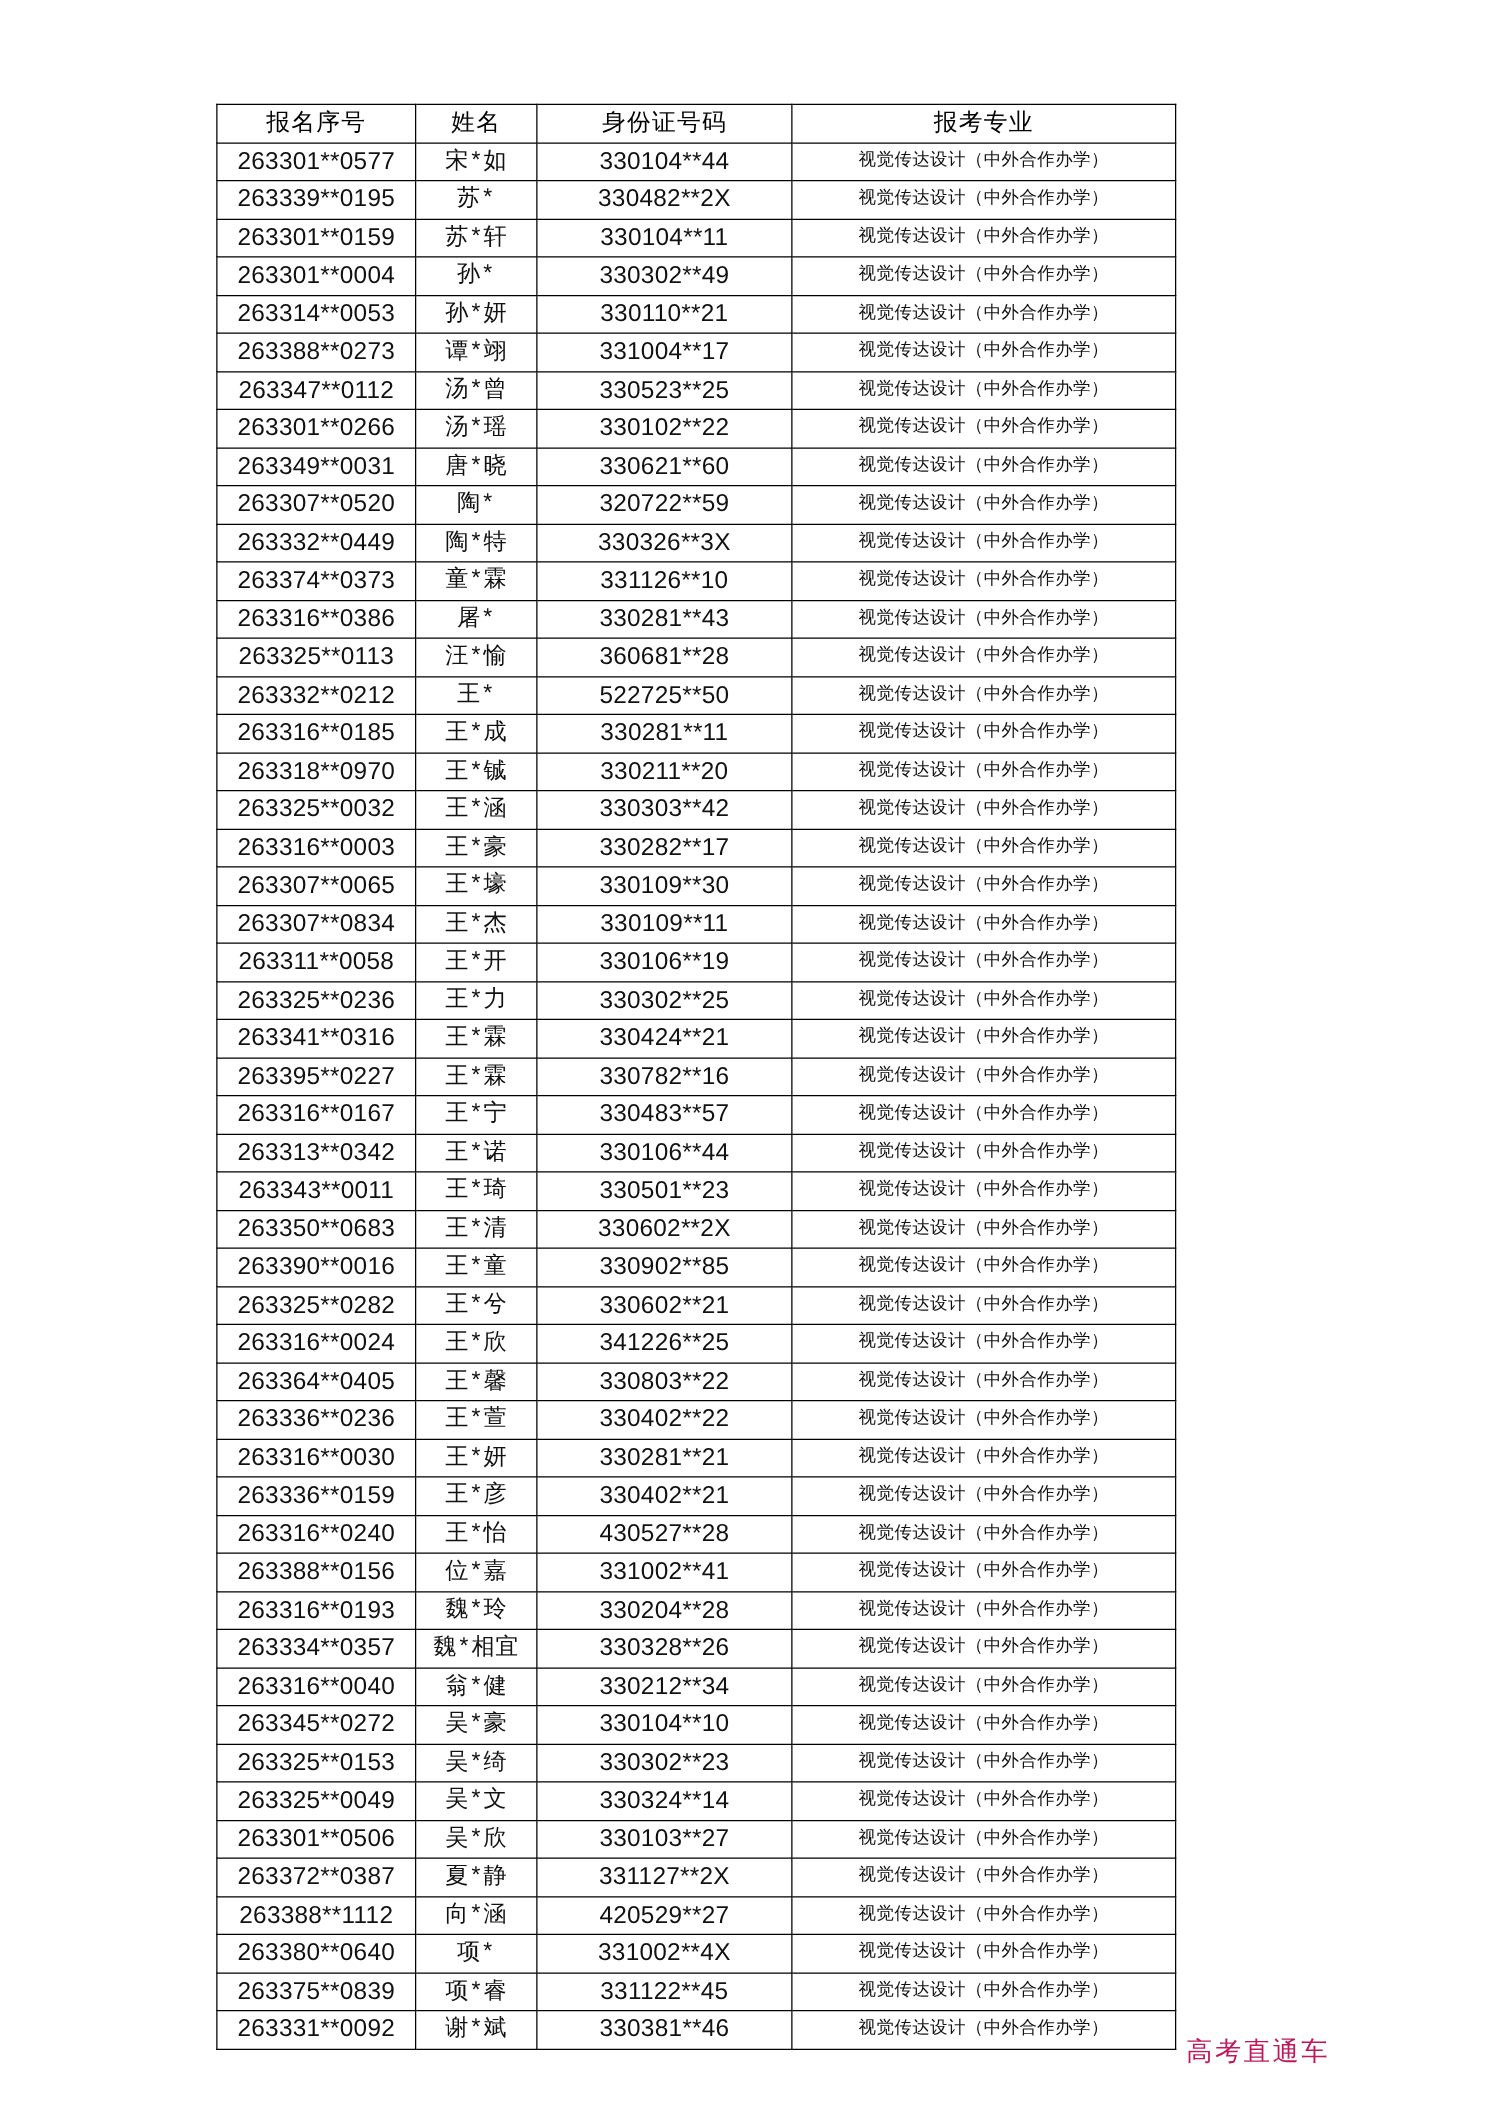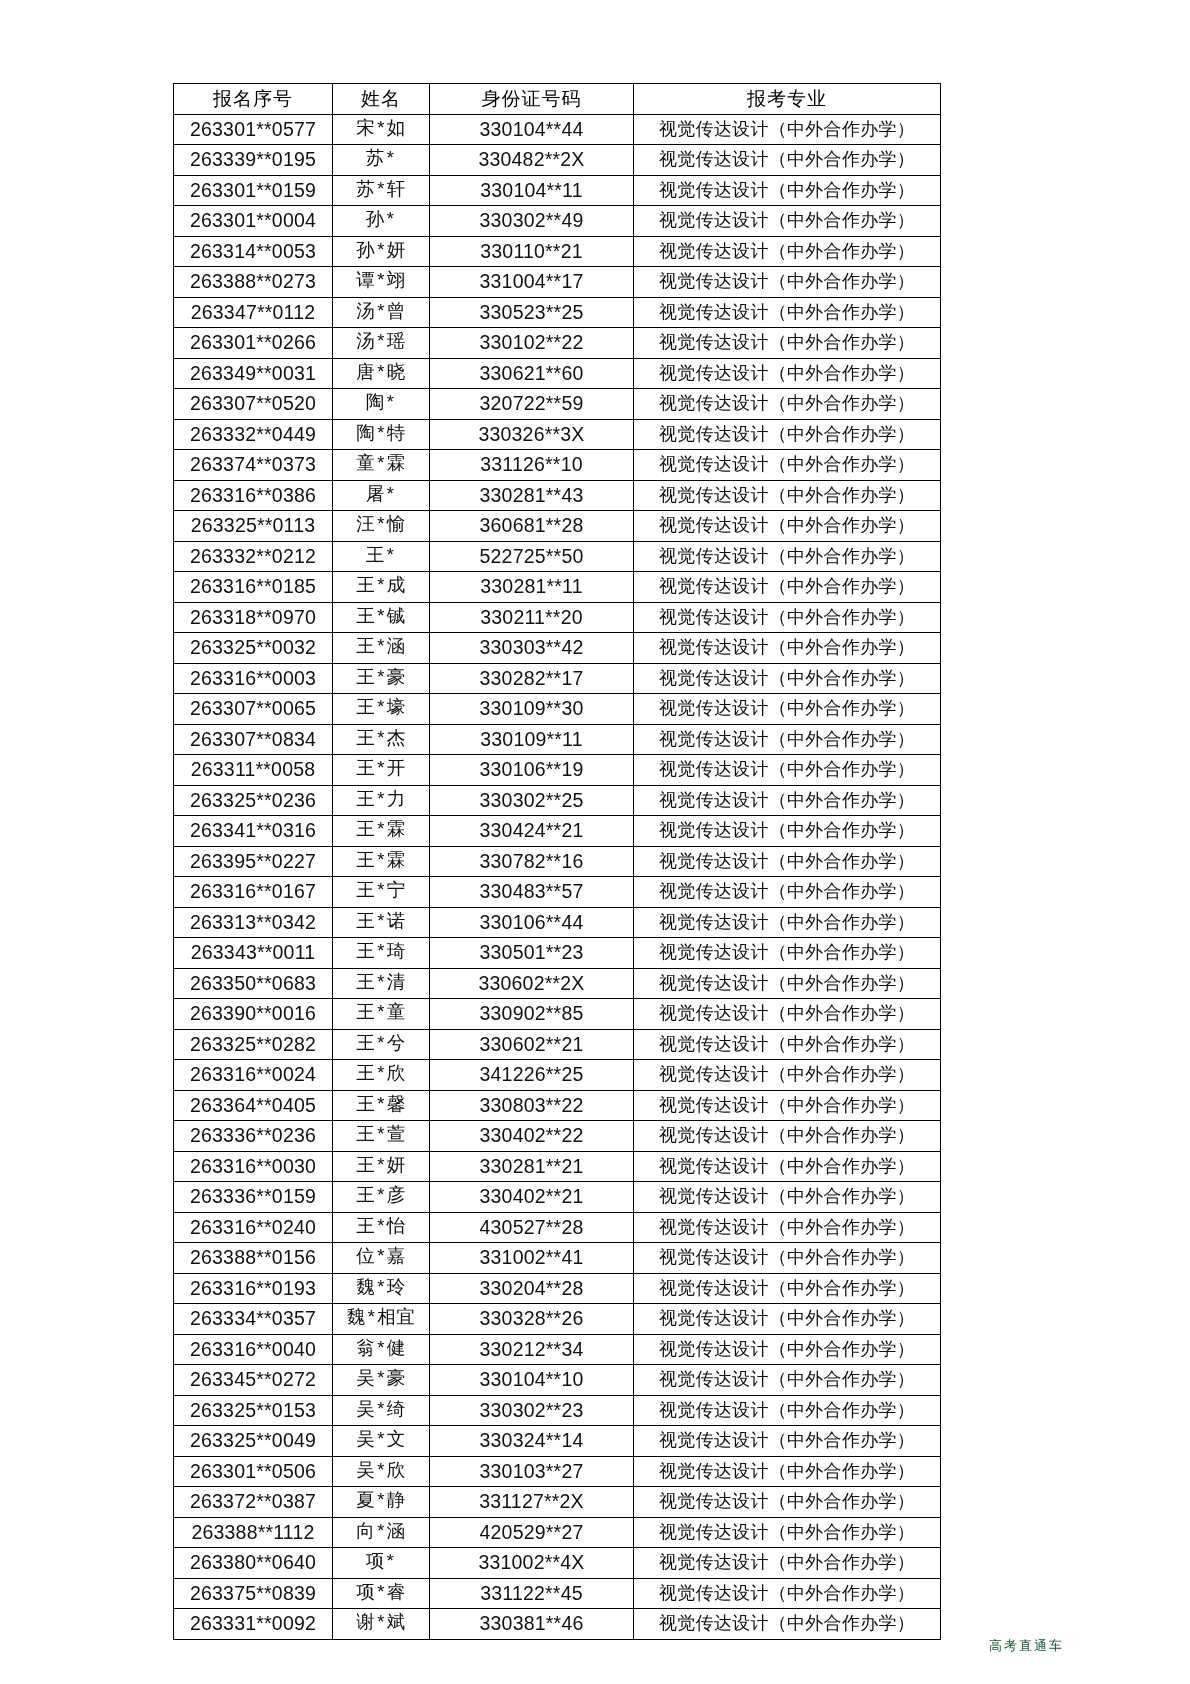--- a/index.html
+++ b/index.html
@@ -62,33 +62,33 @@
     letter-spacing: 0.2px;
     color: #0a0a0a;
   }
   td.name {
     font-size: 18.5px;
     font-family: Liberation Mono, monospace;
     letter-spacing: 0.5px;
     color: #1a1a1a;
   }
   td.major {
-    font-size: 18px;
-    font-family: Liberation Sans, sans-serif;
+    font-size: 14px;
+    font-family: Liberation Mono, monospace;
     letter-spacing: 0.3px;
     color: #2a2a2a;
     text-align: center;
   }
   #watermark {
     position: absolute;
     right: 20px;
     bottom: 29px;
-    font-size: 13px;
+    font-size: 21px;
     font-family: "Liberation Serif", "DejaVu Serif", serif;
-    color: #14532d;
+    color: #be185d;
     letter-spacing: 2px;
     user-select: none;
   }
 </style>
 </head>
 <body>
 
 <div id="page">
 
   <div id="table-wrap">

